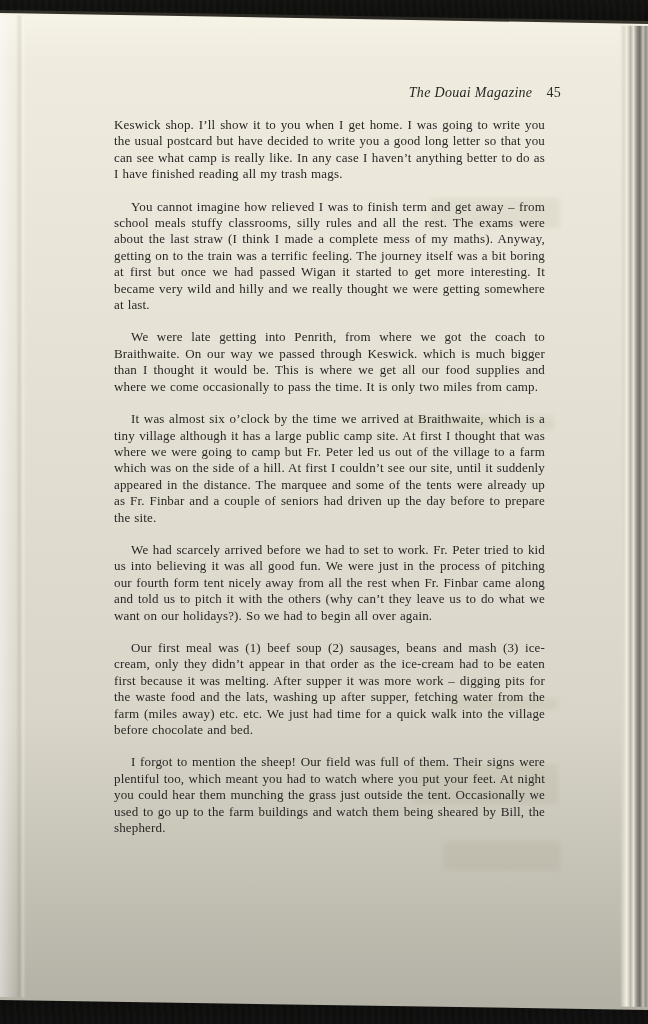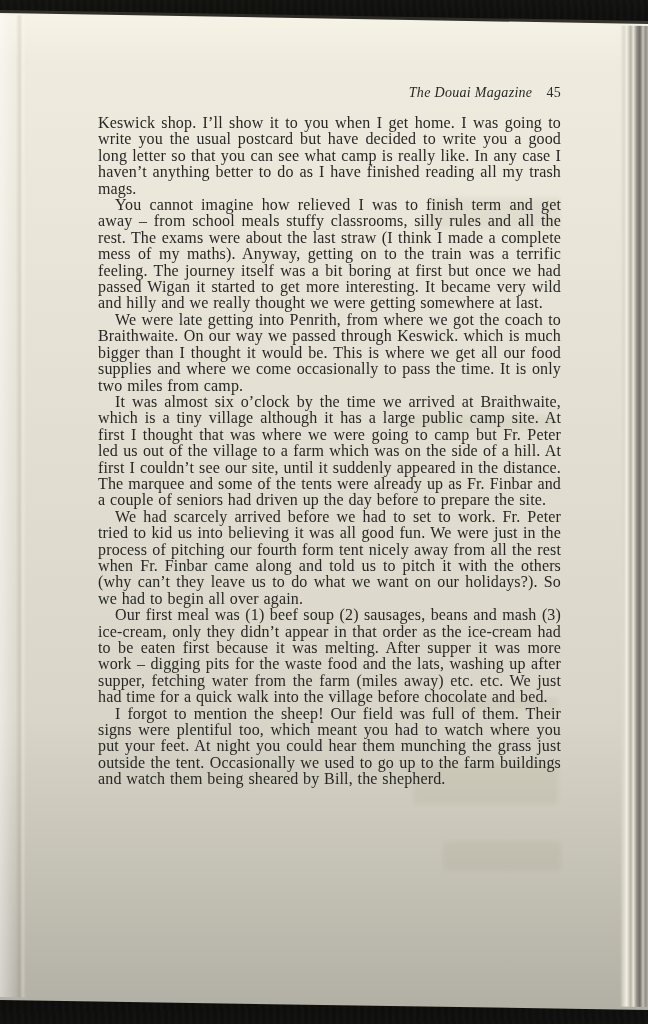--- a/index.html
+++ b/index.html
@@ -112,22 +112,22 @@
     letter-spacing: 0.3px;
   }
   .rh-title {
     font-style: italic;
   }
   .rh-num {
     margin-left: 14px;
     font-style: normal;
   }
   .text-block p {
-    margin: 0;
-    font-size: 16px;
+    margin: 16px;
+    font-size: 13px;
     line-height: 16.4px;
     text-align: justify;
     text-indent: 17px;
     letter-spacing: 0.15px;
     word-spacing: 0.6px;
   }
   .text-block p.continuation {
     text-indent: 0;
   }
 </style>

